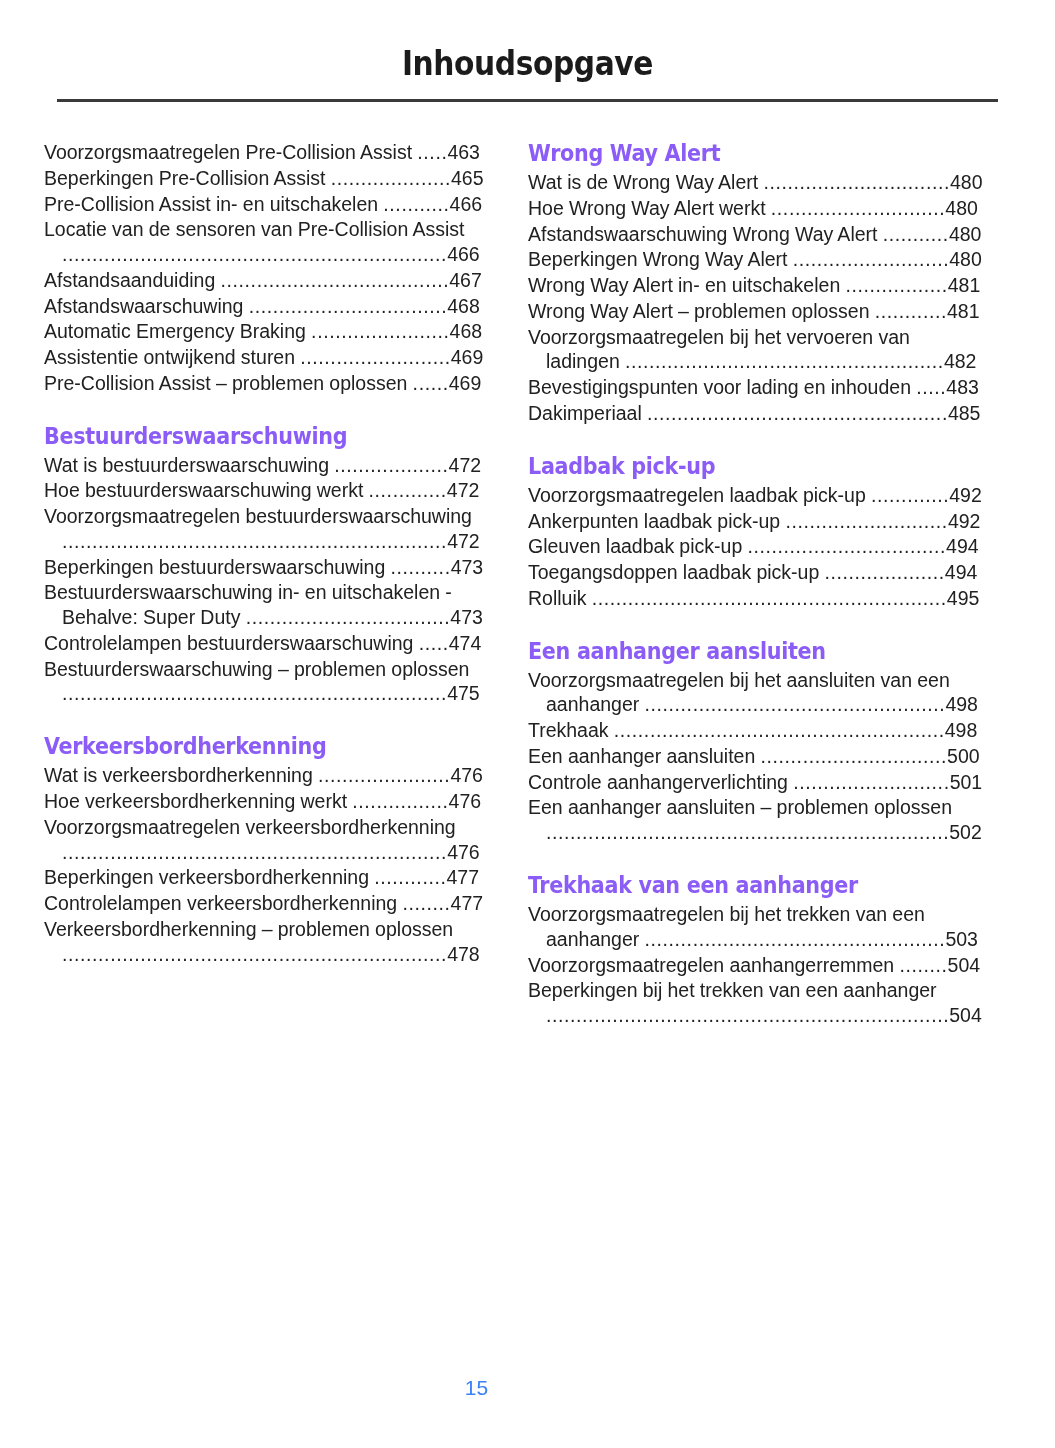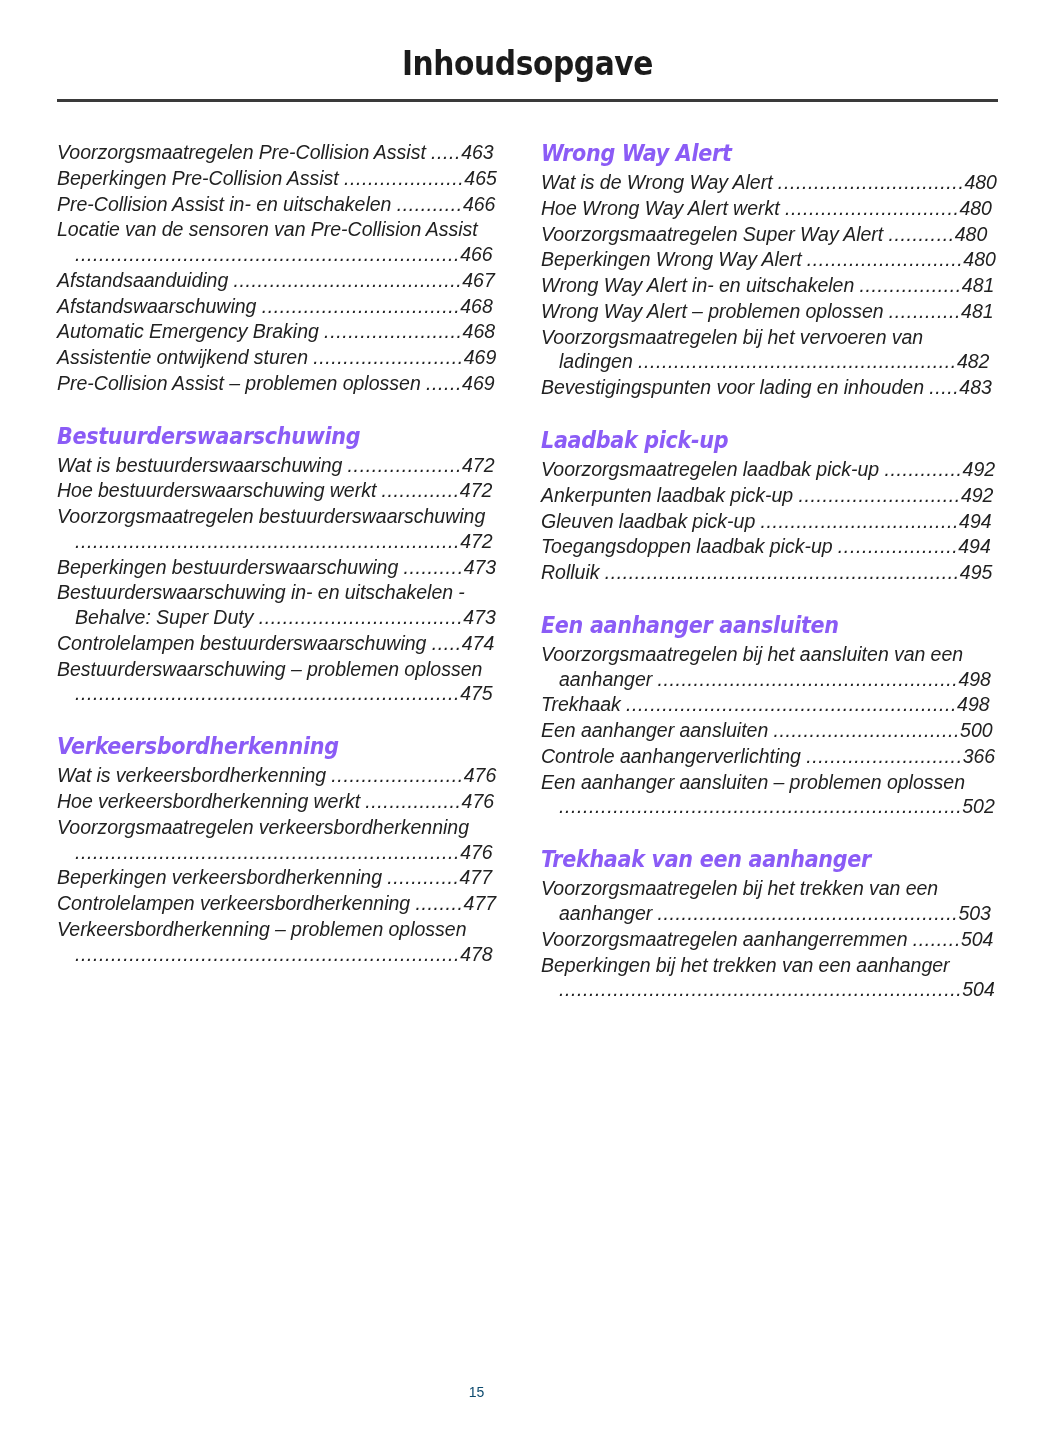--- a/index.html
+++ b/index.html
@@ -43,25 +43,24 @@
     left: 57px;
     width: 941px;
     height: 3px;
     background: #3a3a3a;
   }
 
   
   .columns {
     position: absolute;
     top: 140px;
-    left: 57px;
+    left: 44px;
     width: 941px;
     display: flex;
     gap: 0px;
-    font-style: italic;
   }
   .col {
     width: 470px;
     box-sizing: border-box;
   }
   .col-left  { padding-right: 28px; }
   .col-right { padding-left: 14px; }
 
   
   .section-heading {
@@ -101,22 +100,22 @@
   
   .entry .leader::before { content: ""; }
 
   
   .page-number {
     position: absolute;
     bottom: 48px;
     left: 0;
     width: 953px;
     text-align: center;
-    font-size: 14px;
-    color: #0c4a6e;
+    font-size: 21px;
+    color: #3b82f6;
   }
 </style>
 </head>
 <body>
 
 <div class="page">
 
   <div class="page-title">Inhoudsopgave</div>
 
   <div class="header-rule"></div>
@@ -152,43 +151,44 @@
           <div class="entry"><span class="txt">Beperkingen verkeersbordherkenning </span><span class="leader">............</span><span class="pg">477</span></div>
           <div class="entry"><span class="txt">Controlelampen verkeersbordherkenning </span><span class="leader">........</span><span class="pg">477</span></div>
           <div class="entry"><span class="txt">Verkeersbordherkenning – problemen oplossen </span><span class="leader">................................................................</span><span class="pg">478</span></div>
         </div>
       </div>
     <div class="col col-right" id="col-right">
         <div class="section">
           <div class="section-heading">Wrong Way Alert</div>
           <div class="entry"><span class="txt">Wat is de Wrong Way Alert </span><span class="leader">...............................</span><span class="pg">480</span></div>
           <div class="entry"><span class="txt">Hoe Wrong Way Alert werkt </span><span class="leader">.............................</span><span class="pg">480</span></div>
-          <div class="entry"><span class="txt">Voorzorgsmaatregelen Super Way Alert </span><span class="leader">...........</span><span class="pg">480</span></div>
+          <div class="entry"><span class="txt">Afstandswaarschuwing Wrong Way Alert </span><span class="leader">...........</span><span class="pg">480</span></div>
           <div class="entry"><span class="txt">Beperkingen Wrong Way Alert </span><span class="leader">..........................</span><span class="pg">480</span></div>
           <div class="entry"><span class="txt">Wrong Way Alert in- en uitschakelen </span><span class="leader">.................</span><span class="pg">481</span></div>
           <div class="entry"><span class="txt">Wrong Way Alert – problemen oplossen </span><span class="leader">............</span><span class="pg">481</span></div>
         </div>
         <div class="section">
           <div class="entry"><span class="txt">Voorzorgsmaatregelen bij het vervoeren van ladingen </span><span class="leader">.....................................................</span><span class="pg">482</span></div>
           <div class="entry"><span class="txt">Bevestigingspunten voor lading en inhouden </span><span class="leader">.....</span><span class="pg">483</span></div>
+          <div class="entry"><span class="txt">Dakimperiaal </span><span class="leader">..................................................</span><span class="pg">485</span></div>
         </div>
         <div class="section">
           <div class="section-heading">Laadbak pick-up</div>
           <div class="entry"><span class="txt">Voorzorgsmaatregelen laadbak pick-up </span><span class="leader">.............</span><span class="pg">492</span></div>
           <div class="entry"><span class="txt">Ankerpunten laadbak pick-up </span><span class="leader">...........................</span><span class="pg">492</span></div>
           <div class="entry"><span class="txt">Gleuven laadbak pick-up </span><span class="leader">.................................</span><span class="pg">494</span></div>
           <div class="entry"><span class="txt">Toegangsdoppen laadbak pick-up </span><span class="leader">....................</span><span class="pg">494</span></div>
           <div class="entry"><span class="txt">Rolluik </span><span class="leader">...........................................................</span><span class="pg">495</span></div>
         </div>
         <div class="section">
           <div class="section-heading">Een aanhanger aansluiten</div>
           <div class="entry"><span class="txt">Voorzorgsmaatregelen bij het aansluiten van een aanhanger </span><span class="leader">..................................................</span><span class="pg">498</span></div>
           <div class="entry"><span class="txt">Trekhaak </span><span class="leader">.......................................................</span><span class="pg">498</span></div>
           <div class="entry"><span class="txt">Een aanhanger aansluiten </span><span class="leader">...............................</span><span class="pg">500</span></div>
-          <div class="entry"><span class="txt">Controle aanhangerverlichting </span><span class="leader">..........................</span><span class="pg">366</span></div>
+          <div class="entry"><span class="txt">Controle aanhangerverlichting </span><span class="leader">..........................</span><span class="pg">501</span></div>
           <div class="entry"><span class="txt">Een aanhanger aansluiten – problemen oplossen </span><span class="leader">...................................................................</span><span class="pg">502</span></div>
         </div>
         <div class="section">
           <div class="section-heading">Trekhaak van een aanhanger</div>
           <div class="entry"><span class="txt">Voorzorgsmaatregelen bij het trekken van een aanhanger </span><span class="leader">..................................................</span><span class="pg">503</span></div>
           <div class="entry"><span class="txt">Voorzorgsmaatregelen aanhangerremmen </span><span class="leader">........</span><span class="pg">504</span></div>
           <div class="entry"><span class="txt">Beperkingen bij het trekken van een aanhanger </span><span class="leader">...................................................................</span><span class="pg">504</span></div>
         </div>
       </div>
   </div>

